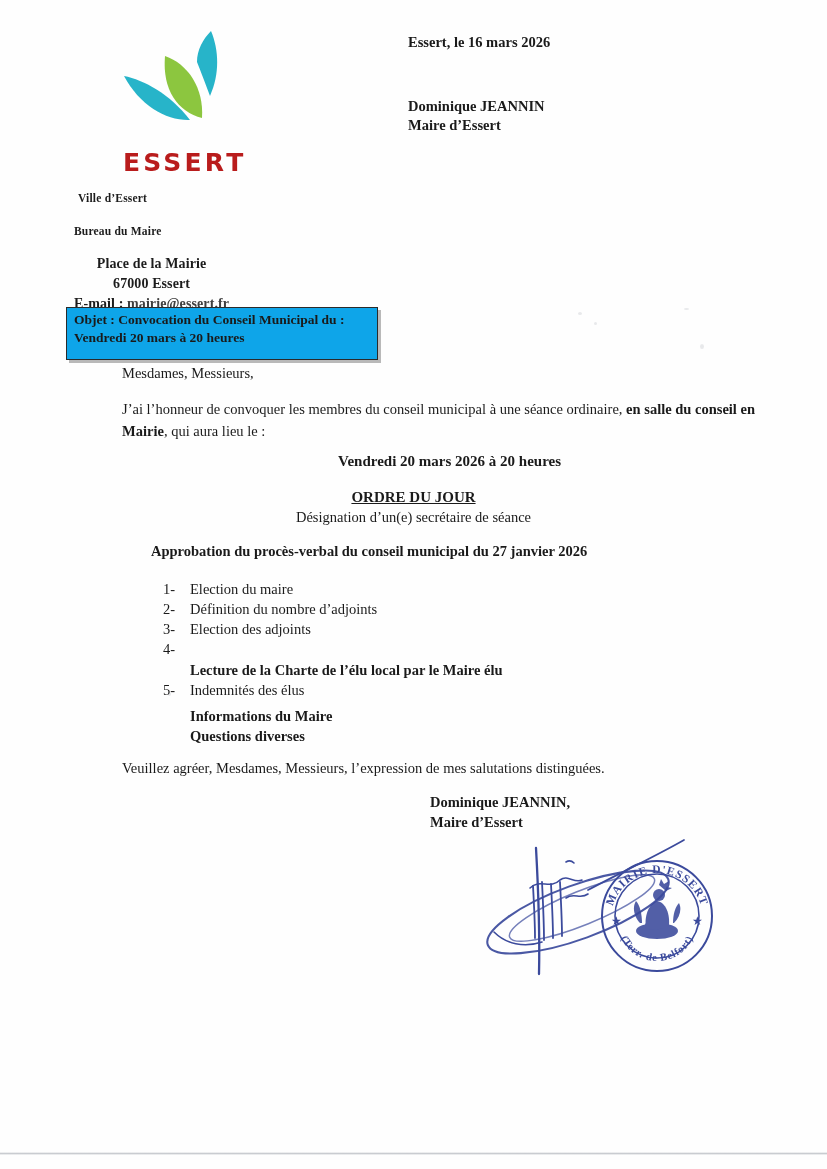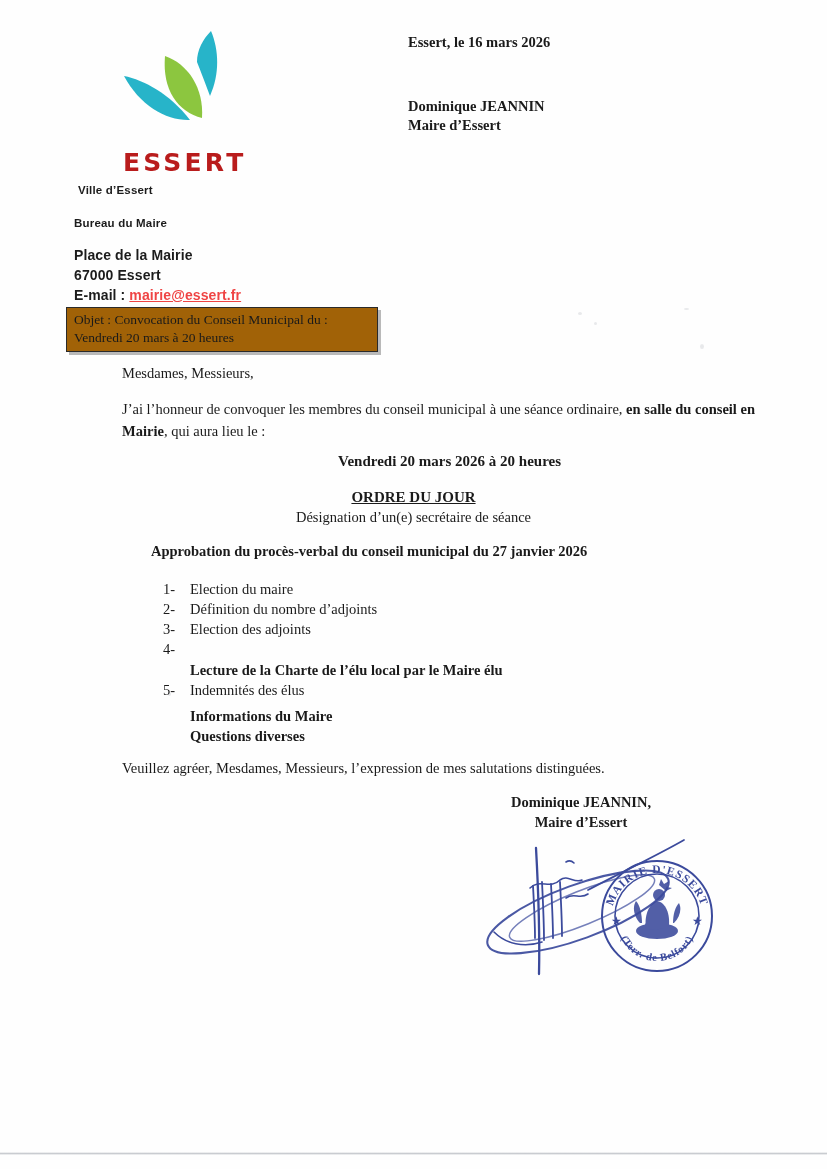--- a/index.html
+++ b/index.html
@@ -74,60 +74,61 @@
     line-height: 1.35;
   }
   .top-right .addressee {
     margin-top: 44px;
   }
 
   
   .address-block {
     position: absolute;
     left: 74px;
-    top: 184px;
-    font-family: Liberation Sans, sans-serif;
+    top: 192px;
+    font-family: Liberation Serif, serif;
     color: #1c1c1c;
   }
   .address-block .ville {
     font-size: 11.5px;
     font-weight: bold;
     letter-spacing: 0.2px;
     margin-left: 4px;
   }
   .address-block .bureau {
     font-size: 11.5px;
     font-weight: bold;
     letter-spacing: 0.2px;
     margin-top: 21px;
   }
   .address-block .postal {
     margin-top: 17px;
     font-size: 14px;
     font-weight: bold;
     line-height: 1.42;
     letter-spacing: 0.1px;
+    text-align: center;
   }
   .address-block .email-link {
-    color: #ef4444;
+    color: #404040;
     text-decoration: underline;
   }
 
   
   .objet-box {
     position: absolute;
     left: 66px;
     top: 307px;
     width: 297px;
-    padding: 3px 6px 4px 7px;
+    padding: 3px 6px 12px 7px;
     border: 1px solid #2a2a2a;
-    background: #a16207;
+    background: #0ea5e9;
     box-shadow: 3px 3px 0 0 #b9b9b9;
     font-size: 13.5px;
-    font-weight: normal;
+    font-weight: bold;
     line-height: 1.32;
   }
 
   
   .salutation {
     position: absolute;
     left: 122px;
     top: 365px;
     font-size: 14.5px;
   }
@@ -209,21 +210,21 @@
     top: 760px;
     font-size: 14.5px;
   }
 
   
   .sign-name {
     position: absolute;
     left: 430px;
     top: 793px;
     width: 302px;
-    text-align: center;
+    text-align: left;
     font-size: 14.5px;
     font-weight: bold;
     line-height: 1.35;
   }
   .signature-art {
     position: absolute;
     left: 470px;
     top: 838px;
     width: 250px;
     height: 140px;

